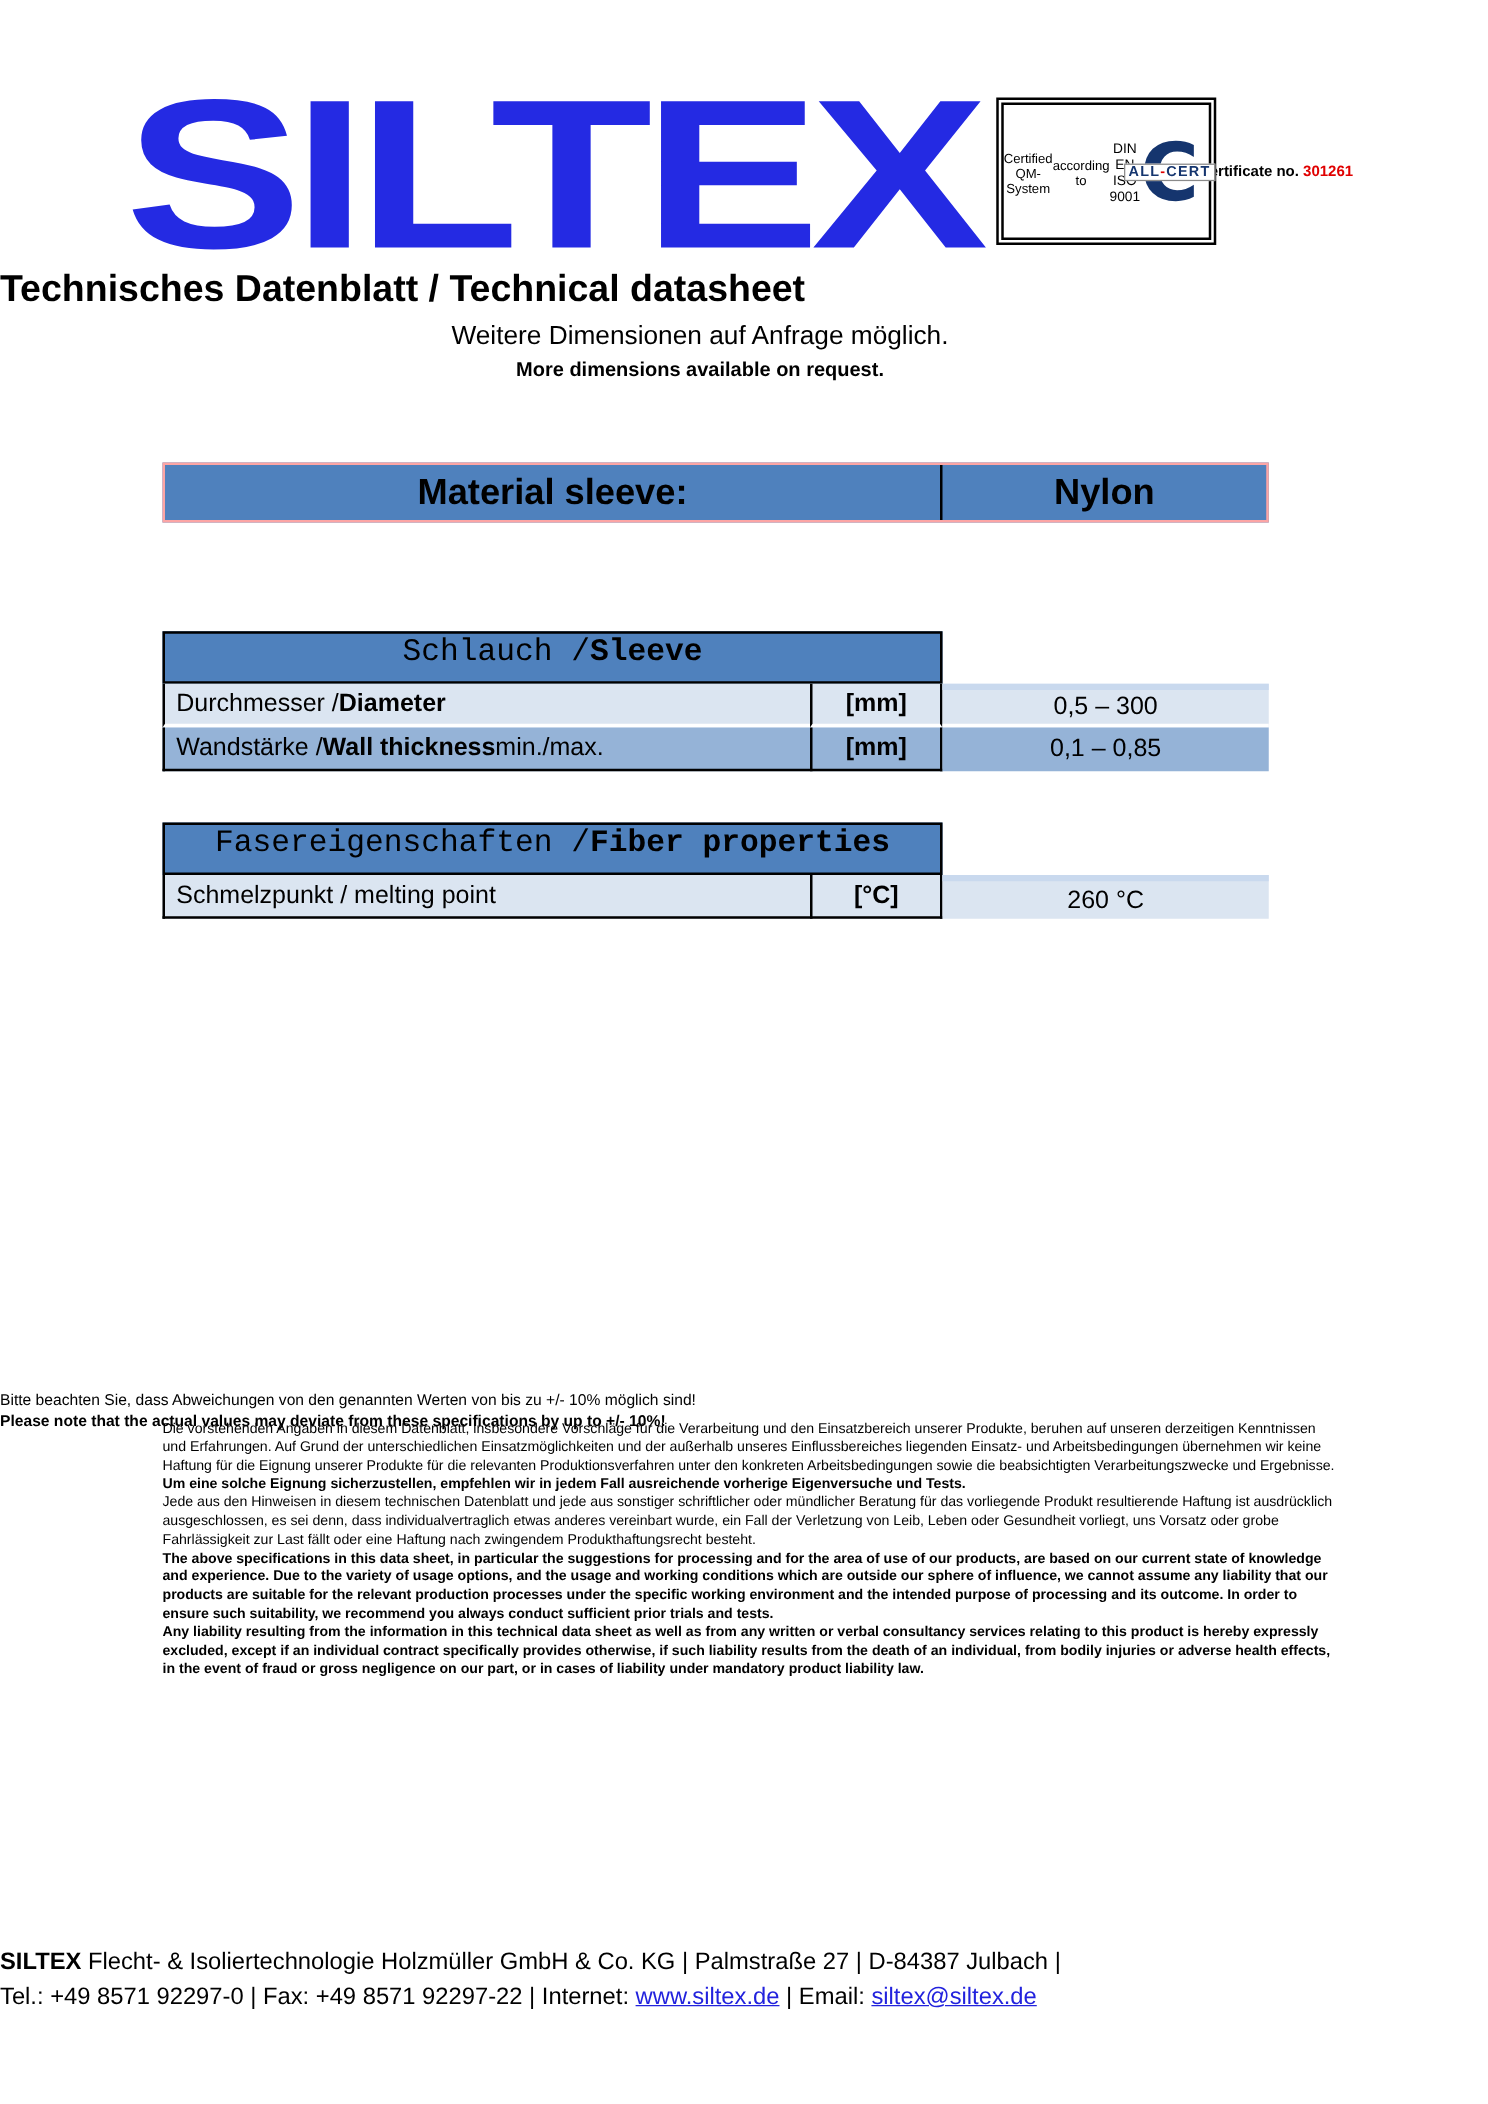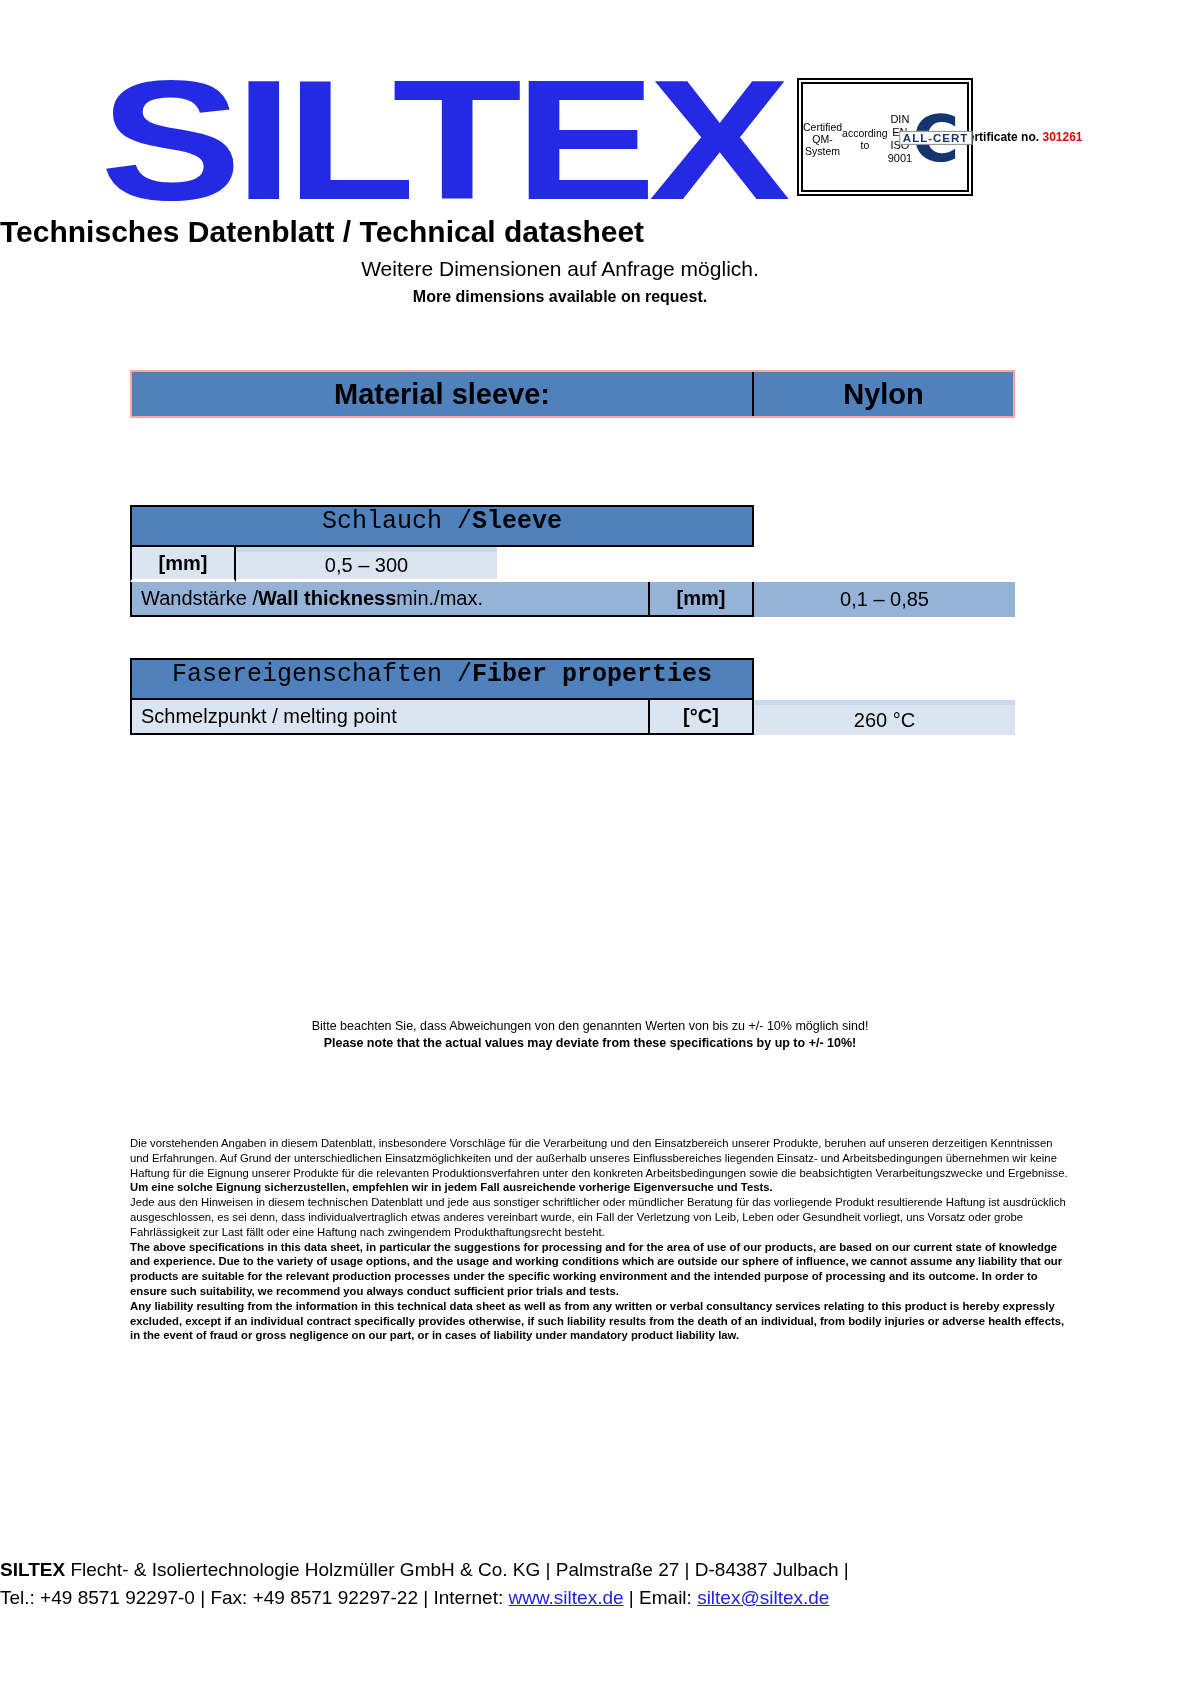--- a/index.html
+++ b/index.html
@@ -56,21 +56,21 @@
   .c-label{flex:0 0 518px;box-sizing:border-box;border-left:2px solid #000;display:flex;align-items:center;padding-left:9px;font-size:20px;}
   .c-unit{flex:0 0 106px;box-sizing:border-box;border-left:2px solid #000;border-right:2px solid #000;display:flex;align-items:center;justify-content:center;font-size:20px;font-weight:bold;}
   .c-value{flex:0 0 261px;box-sizing:border-box;display:flex;align-items:center;justify-content:center;font-size:20px;}
   .shade-light{background:var(--row-light,#dbe5f1);}
   .shade-med{background:var(--row-medium,#95b3d7);}
   .sep .c-label,.sep .c-unit,.sep .c-value{border-bottom:3px solid #ffffff;}
   .last .c-label,.last .c-unit{border-bottom:2px solid #000;}
   .vtop{border-top:5px solid #c9d9ee;}
 
   
-  .note{position:absolute;left:0;top:1018px;width:1180px;text-align:center;font-size:12.5px;line-height:17px;}
+  .note{position:absolute;left:0;top:1112px;width:1180px;text-align:left;font-size:12.5px;line-height:17px;}
   .note .en{font-weight:bold;}
 
   
   .disclaimer{position:absolute;left:130px;top:1120px;width:940px;font-size:11.3px;line-height:14.8px;text-align:left;margin-top:16px;}
   .disclaimer p{margin:0;}
 
   
   .footer{position:absolute;left:0;top:1556px;width:1190px;text-align:left;font-size:19px;line-height:28px;}
 </style>
 </head>
@@ -101,20 +101,24 @@
     <div class="mat-left">Material sleeve:</div>
     <div class="mat-right">Nylon</div>
   </div>
 
   <div class="sec-table" style="top:505px">
     <div class="sec-header">
         <span>Schlauch / </span>
         <span class="b">Sleeve</span>
       </div>
     <div class="sec-row sep">
+      <div class="c-label shade-light">
+          <span>Durchmesser / </span>
+          <span class="b">Diameter</span>
+        </div>
       <div class="c-unit shade-light">[mm]</div>
       <div class="c-value shade-light vtop">0,5 – 300</div>
     </div>
     <div class="sec-row last">
       <div class="c-label shade-med">
           <span>Wandstärke / </span>
           <span class="b">Wall thickness</span>
           <span> min./max.</span>
         </div>
       <div class="c-unit shade-med">[mm]</div>

